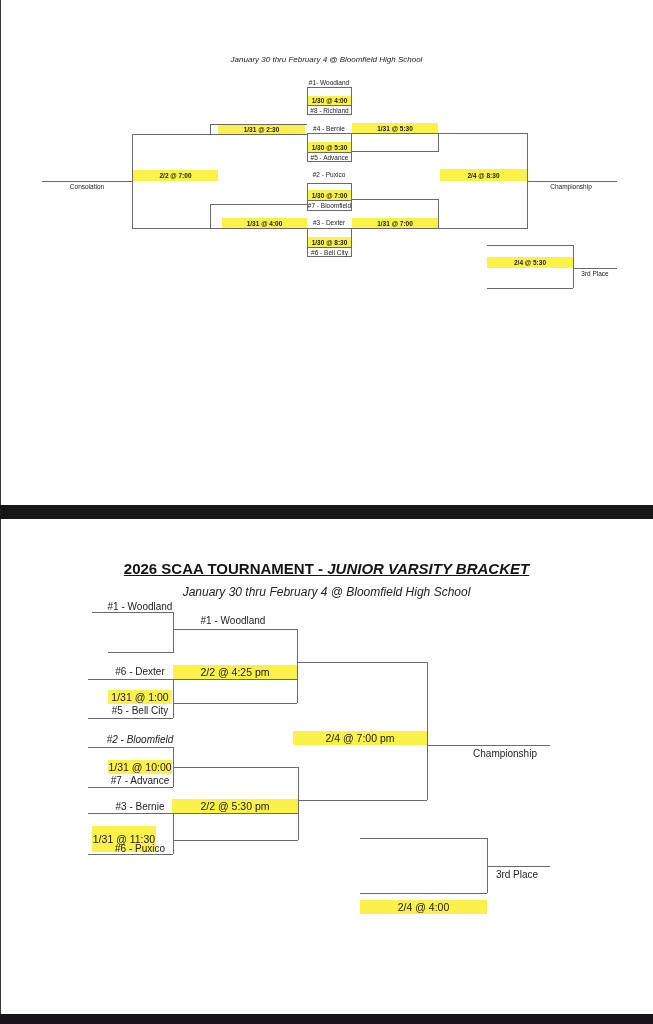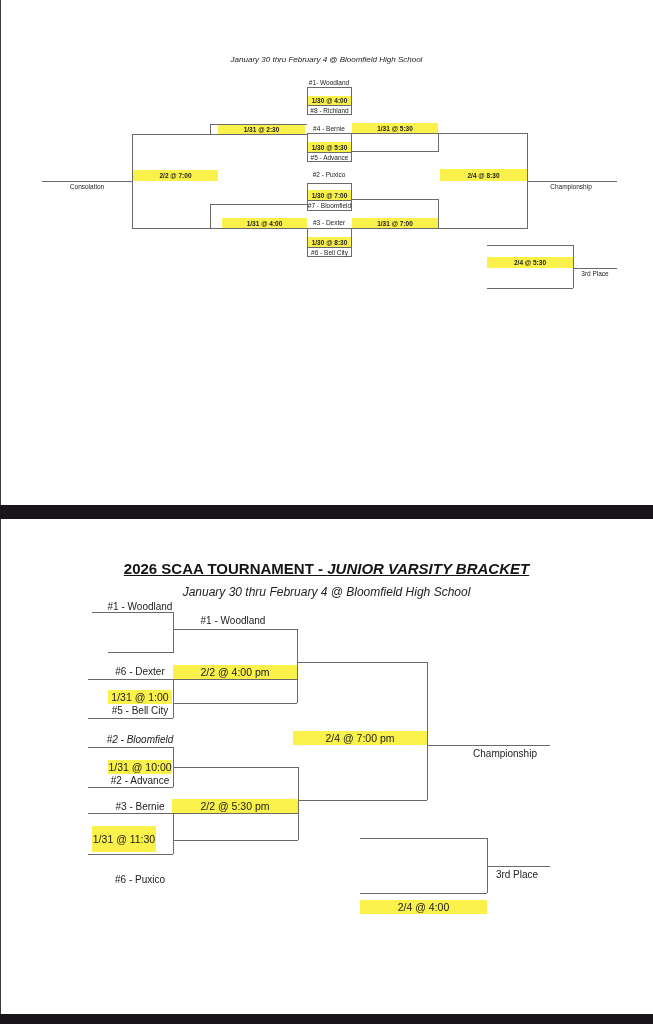--- a/index.html
+++ b/index.html
@@ -132,43 +132,43 @@
 
   <div class="lbl j" style="left:100px;top:82px;width:80px;">#1 - Woodland</div>
   <div class="hl" style="left:92px;top:93px;width:81px;"></div>
   <div class="hl" style="left:108px;top:133px;width:65px;"></div>
   <div class="vl" style="left:173px;top:93px;height:41px;"></div>
 
   <div class="lbl j" style="left:193px;top:96px;width:80px;">#1 - Woodland</div>
   <div class="hl" style="left:173px;top:110px;width:124px;"></div>
 
   <div class="lbl j" style="left:100px;top:147px;width:80px;">#6 - Dexter</div>
-  <div class="strip j" style="left:173px;top:146px;width:124px;height:14px;">2/2 @ 4:00 pm</div>
+  <div class="strip j" style="left:173px;top:146px;width:124px;height:14px;">2/2 @ 4:25 pm</div>
   <div class="hl" style="left:88px;top:160px;width:209px;"></div>
   <div class="strip j" style="left:108px;top:171px;width:64px;height:14px;">1/31 @ 1:00</div>
   <div class="lbl j" style="left:100px;top:186px;width:80px;">#5 - Bell City</div>
   <div class="hl" style="left:88px;top:199px;width:85px;"></div>
   <div class="vl" style="left:173px;top:160px;height:39px;"></div>
   <div class="hl" style="left:173px;top:184px;width:124px;"></div>
   <div class="vl" style="left:297px;top:110px;height:74px;"></div>
   <div class="hl" style="left:297px;top:143px;width:130px;"></div>
 
   <div class="lbl j" style="left:100px;top:215px;width:80px;font-style:italic;">#2 - Bloomfield</div>
   <div class="hl" style="left:88px;top:228px;width:85px;"></div>
   <div class="strip j" style="left:108px;top:241px;width:64px;height:14px;">1/31 @ 10:00</div>
-  <div class="lbl j" style="left:100px;top:256px;width:80px;">#2 - Advance</div>
+  <div class="lbl j" style="left:100px;top:256px;width:80px;">#7 - Advance</div>
   <div class="hl" style="left:88px;top:268px;width:85px;"></div>
   <div class="vl" style="left:173px;top:228px;height:40px;"></div>
   <div class="hl" style="left:173px;top:248px;width:125px;"></div>
 
   <div class="lbl j" style="left:100px;top:282px;width:80px;">#3 - Bernie</div>
   <div class="strip j" style="left:172px;top:280px;width:126px;height:14px;">2/2 @ 5:30 pm</div>
   <div class="hl" style="left:88px;top:294px;width:210px;"></div>
   <div class="strip j" style="left:92px;top:307px;width:64px;height:26px;">1/31 @ 11:30</div>
-  <div class="lbl j" style="left:100px;top:324px;width:80px;margin-top:31px;">#6 - Puxico</div>
+  <div class="lbl j" style="left:100px;top:324px;width:80px;">#6 - Puxico</div>
   <div class="hl" style="left:88px;top:335px;width:85px;"></div>
   <div class="vl" style="left:173px;top:294px;height:41px;"></div>
   <div class="hl" style="left:173px;top:321px;width:125px;"></div>
   <div class="vl" style="left:298px;top:248px;height:73px;"></div>
   <div class="hl" style="left:298px;top:281px;width:129px;"></div>
 
   <div class="vl" style="left:427px;top:143px;height:138px;"></div>
   <div class="strip j" style="left:293px;top:212px;width:134px;height:14px;">2/4 @ 7:00 pm</div>
   <div class="hl" style="left:427px;top:226px;width:123px;"></div>
   <div class="lbl j" style="left:455px;top:229px;width:100px;">Championship</div>

